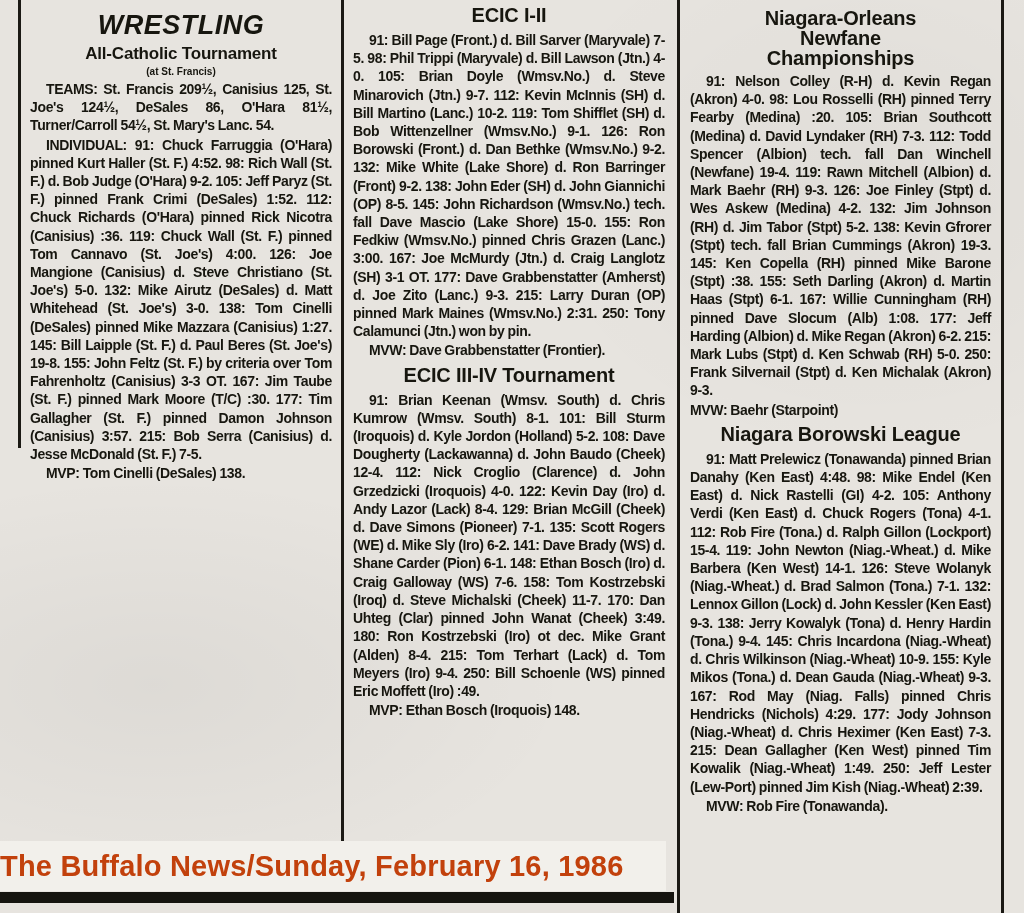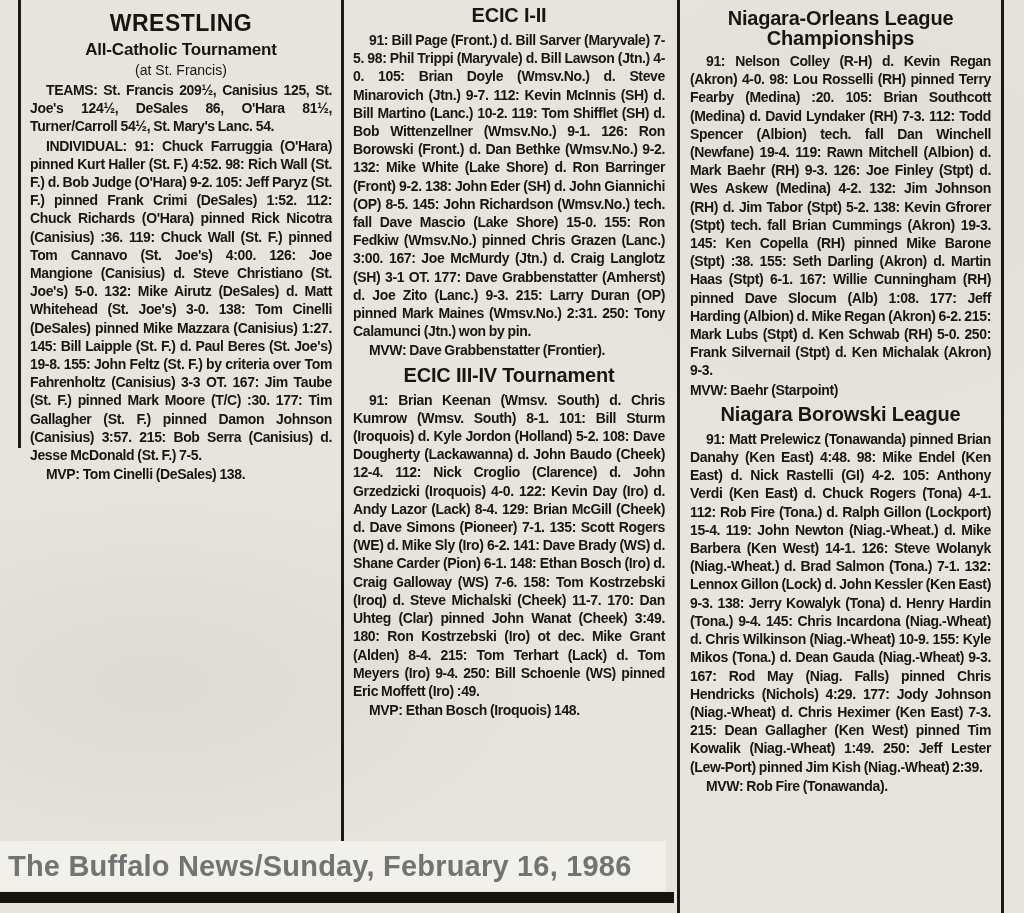--- a/index.html
+++ b/index.html
@@ -24,42 +24,42 @@
     font-weight:700;
     line-height:18.2px;
     letter-spacing:-0.35px;
     word-spacing:-0.5px;
     text-align:justify;
     color:#17160f;
     margin:0 0 1px 0;
   }
   .indent{text-indent:16px;}
   .head-xl{
-    font-size:23px;font-weight:700;text-align:center;
-    letter-spacing:0.5px;margin:2px 0 3px 0;
+    font-size:27px;font-weight:700;text-align:center;
+    letter-spacing:0.5px;margin:2px 0 3px 0;font-style:italic;
   }
   .head-md{
     font-size:17px;font-weight:700;text-align:center;
     letter-spacing:-0.2px;margin:0 0 2px 0;
   }
   .head-sec{
     font-size:20px;font-weight:700;text-align:center;
     letter-spacing:-0.2px;margin:4px 0 4px 0;
   }
   .venue{
-    font-size:14px;font-weight:400;text-align:center;margin:0 0 3px 0;
+    font-size:10px;font-weight:700;text-align:center;margin:0 0 3px 0;
   }
   .footer-strip{
     position:absolute;left:0;top:841px;width:666px;height:50px;
     background:#f2f0eb;
     display:flex;align-items:center;
   }
   .footer-text{
     font-size:29px;font-weight:700;letter-spacing:0.2px;
-    padding-left:8px;white-space:nowrap;color:#737373;
+    padding-left:0;white-space:nowrap;color:#c2410c;
   }
   .footer-bar{
     position:absolute;left:0;top:892px;width:674px;height:11px;
     background:#15140f;
   }
 </style>
 </head>
 <body>
 
 <div id="scan">
@@ -81,21 +81,21 @@
   <div class="col" style="left:353px;top:4px;width:312px;">
     <div class="head-sec" style="margin-top:0;">ECIC I-II</div>
     <p class="body-text indent">91: Bill Page (Front.) d. Bill Sarver (Maryvale) 7-5. 98: Phil Trippi (Maryvale) d. Bill Lawson (Jtn.) 4-0. 105: Brian Doyle (Wmsv.No.) d. Steve Minarovich (Jtn.) 9-7. 112: Kevin McInnis (SH) d. Bill Martino (Lanc.) 10-2. 119: Tom Shifflet (SH) d. Bob Wittenzellner (Wmsv.No.) 9-1. 126: Ron Borowski (Front.) d. Dan Bethke (Wmsv.No.) 9-2. 132: Mike White (Lake Shore) d. Ron Barringer (Front) 9-2. 138: John Eder (SH) d. John Giannichi (OP) 8-5. 145: John Richardson (Wmsv.No.) tech. fall Dave Mascio (Lake Shore) 15-0. 155: Ron Fedkiw (Wmsv.No.) pinned Chris Grazen (Lanc.) 3:00. 167: Joe McMurdy (Jtn.) d. Craig Langlotz (SH) 3-1 OT. 177: Dave Grabbenstatter (Amherst) d. Joe Zito (Lanc.) 9-3. 215: Larry Duran (OP) pinned Mark Maines (Wmsv.No.) 2:31. 250: Tony Calamunci (Jtn.) won by pin.</p>
     <p class="body-text indent">MVW: Dave Grabbenstatter (Frontier).</p>
     <div class="head-sec">ECIC III-IV Tournament</div>
     <p class="body-text indent">91: Brian Keenan (Wmsv. South) d. Chris Kumrow (Wmsv. South) 8-1. 101: Bill Sturm (Iroquois) d. Kyle Jordon (Holland) 5-2. 108: Dave Dougherty (Lackawanna) d. John Baudo (Cheek) 12-4. 112: Nick Croglio (Clarence) d. John Grzedzicki (Iroquois) 4-0. 122: Kevin Day (Iro) d. Andy Lazor (Lack) 8-4. 129: Brian McGill (Cheek) d. Dave Simons (Pioneer) 7-1. 135: Scott Rogers (WE) d. Mike Sly (Iro) 6-2. 141: Dave Brady (WS) d. Shane Carder (Pion) 6-1. 148: Ethan Bosch (Iro) d. Craig Galloway (WS) 7-6. 158: Tom Kostrzebski (Iroq) d. Steve Michalski (Cheek) 11-7. 170: Dan Uhteg (Clar) pinned John Wanat (Cheek) 3:49. 180: Ron Kostrzebski (Iro) ot dec. Mike Grant (Alden) 8-4. 215: Tom Terhart (Lack) d. Tom Meyers (Iro) 9-4. 250: Bill Schoenle (WS) pinned Eric Moffett (Iro) :49.</p>
     <p class="body-text indent">MVP: Ethan Bosch (Iroquois) 148.</p>
   </div>
 
   <div class="col" style="left:690px;top:8px;width:301px;">
-    <div class="head-sec" style="margin-top:0;width:230px;margin-left:auto;margin-right:auto;line-height:20px;">Niagara-Orleans League Championships</div>
+    <div class="head-sec" style="margin-top:0;width:230px;margin-left:auto;margin-right:auto;line-height:20px;">Niagara-Orleans Newfane Championships</div>
     <p class="body-text indent">91: Nelson Colley (R-H) d. Kevin Regan (Akron) 4-0. 98: Lou Rosselli (RH) pinned Terry Fearby (Medina) :20. 105: Brian Southcott (Medina) d. David Lyndaker (RH) 7-3. 112: Todd Spencer (Albion) tech. fall Dan Winchell (Newfane) 19-4. 119: Rawn Mitchell (Albion) d. Mark Baehr (RH) 9-3. 126: Joe Finley (Stpt) d. Wes Askew (Medina) 4-2. 132: Jim Johnson (RH) d. Jim Tabor (Stpt) 5-2. 138: Kevin Gfrorer (Stpt) tech. fall Brian Cummings (Akron) 19-3. 145: Ken Copella (RH) pinned Mike Barone (Stpt) :38. 155: Seth Darling (Akron) d. Martin Haas (Stpt) 6-1. 167: Willie Cunningham (RH) pinned Dave Slocum (Alb) 1:08. 177: Jeff Harding (Albion) d. Mike Regan (Akron) 6-2. 215: Mark Lubs (Stpt) d. Ken Schwab (RH) 5-0. 250: Frank Silvernail (Stpt) d. Ken Michalak (Akron) 9-3.</p>
     <p class="body-text">MVW: Baehr (Starpoint)</p>
     <div class="head-sec">Niagara Borowski League</div>
     <p class="body-text indent">91: Matt Prelewicz (Tonawanda) pinned Brian Danahy (Ken East) 4:48. 98: Mike Endel (Ken East) d. Nick Rastelli (GI) 4-2. 105: Anthony Verdi (Ken East) d. Chuck Rogers (Tona) 4-1. 112: Rob Fire (Tona.) d. Ralph Gillon (Lockport) 15-4. 119: John Newton (Niag.-Wheat.) d. Mike Barbera (Ken West) 14-1. 126: Steve Wolanyk (Niag.-Wheat.) d. Brad Salmon (Tona.) 7-1. 132: Lennox Gillon (Lock) d. John Kessler (Ken East) 9-3. 138: Jerry Kowalyk (Tona) d. Henry Hardin (Tona.) 9-4. 145: Chris Incardona (Niag.-Wheat) d. Chris Wilkinson (Niag.-Wheat) 10-9. 155: Kyle Mikos (Tona.) d. Dean Gauda (Niag.-Wheat) 9-3. 167: Rod May (Niag. Falls) pinned Chris Hendricks (Nichols) 4:29. 177: Jody Johnson (Niag.-Wheat) d. Chris Heximer (Ken East) 7-3. 215: Dean Gallagher (Ken West) pinned Tim Kowalik (Niag.-Wheat) 1:49. 250: Jeff Lester (Lew-Port) pinned Jim Kish (Niag.-Wheat) 2:39.</p>
     <p class="body-text indent">MVW: Rob Fire (Tonawanda).</p>
   </div>
 
   <div class="footer-strip">
     <span class="footer-text">The Buffalo News/Sunday, February 16, 1986</span>
   </div>

